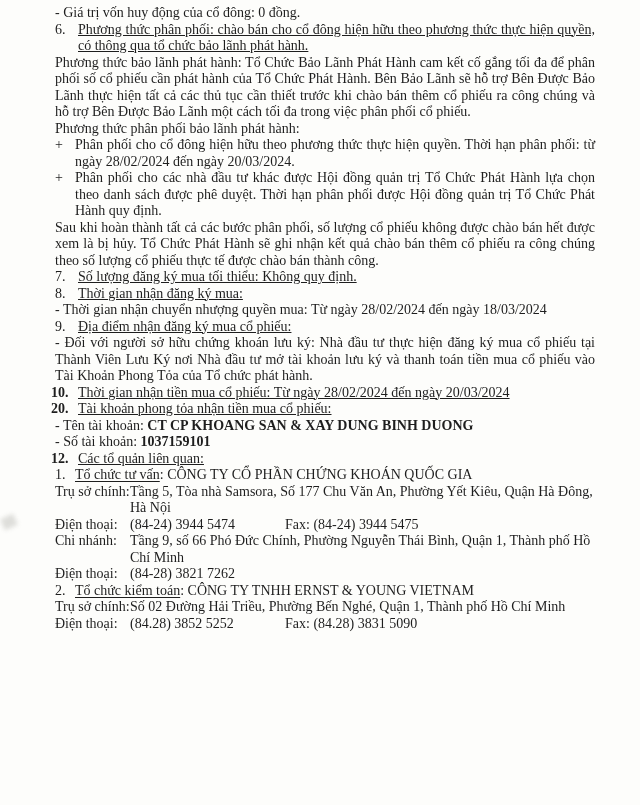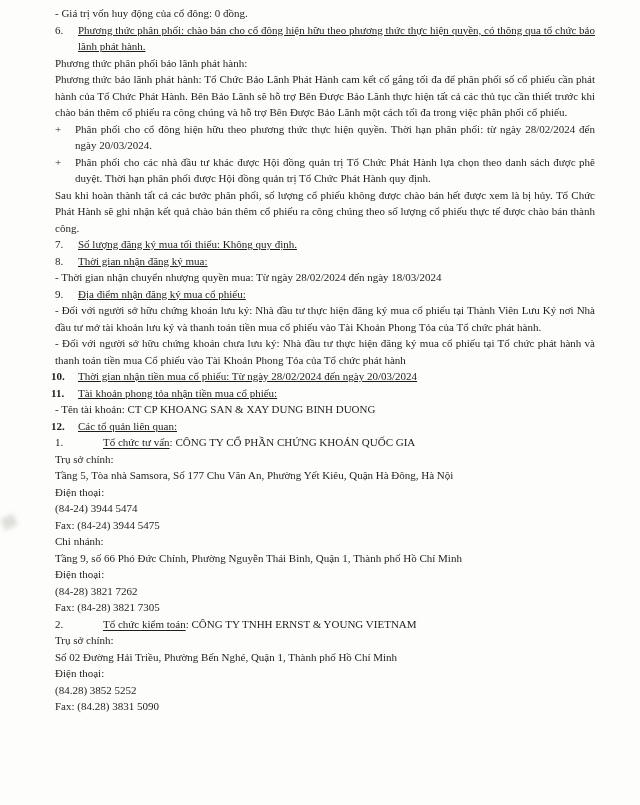--- a/index.html
+++ b/index.html
@@ -9,21 +9,21 @@
   }
   .page {
     position: relative;
     width: 640px;
     height: 805px;
     box-sizing: border-box;
     padding: 5px 45px 0 55px;
     background: #fdfdfb;
     overflow: hidden;
     font-family: "Liberation Serif", "DejaVu Serif", serif;
-    font-size: 11px;
+    font-size: 14px;
     line-height: 16.5px;
     color: #1e1e1e;
   }
   .page p, .page div { margin: 0; }
   .blk { margin-bottom: 5.5px; }
   .jc { text-align: justify; }
 
   
   .item { display: flex; }
   .item .num { width: 23px; flex: 0 0 auto; }
@@ -34,31 +34,31 @@
   .sub { margin-left: 23px; }
 
   
   .bullet { display: flex; margin-left: 30px; }
   .bullet .plus { width: 20px; flex: 0 0 auto; }
   .bullet .ibody { flex: 1 1 auto; min-width: 0; }
 
   
   .org-head { display: flex; margin-left: 10px; }
   .org-head .onum { width: 20px; flex: 0 0 auto; }
-  .org-head .ibody { flex: 1 1 auto; min-width: 0; margin-left: 28px; }
+  .org-head .ibody { flex: 1 1 auto; min-width: 0; }
   .org-head u { text-underline-offset: 2px; }
 
   
-  .row { display: flex; margin-left: 10px; flex-direction: column; }
+  .row { display: flex; margin-left: 10px; }
   .row .rlabel { width: 75px; flex: 0 0 auto; }
   .row .rvalue { flex: 1 1 auto; min-width: 0; }
   .row .rphone { width: 155px; flex: 0 0 auto; }
   .row .rfax { flex: 1 1 auto; min-width: 0; }
 
-  b { font-weight: 400; }
+  b { font-weight: 700; }
 
   
   .smudge {
     position: absolute;
     left: 2px;
     top: 516px;
     width: 14px;
     height: 12px;
     background: #b9b9b4;
     opacity: 0.45;
@@ -72,23 +72,23 @@
 <div class="page">
   <div class="smudge"></div>
 
   <p class="blk sub">- Giá trị vốn huy động của cổ đông: 0 đồng.</p>
 
   <div class="blk item">
     <span class="num">6.</span>
     <div class="ibody jc">Phương thức phân phối: chào bán cho cổ đông hiện hữu theo phương thức thực hiện quyền, có thông qua tổ chức bảo lãnh phát hành.</div>
   </div>
 
+  <p class="blk sub jc">Phương thức bảo lãnh phát hành: Tổ Chức Bảo Lãnh Phát Hành cam kết cố gắng tối đa để phân phối số cổ phiếu cần phát hành của Tổ Chức Phát Hành. Bên Bảo Lãnh sẽ hỗ trợ Bên Được Bảo Lãnh thực hiện tất cả các thủ tục cần thiết trước khi chào bán thêm cổ phiếu ra công chúng và hỗ trợ Bên Được Bảo Lãnh một cách tối đa trong việc phân phối cổ phiếu.</p>
+
   <p class="blk sub">Phương thức phân phối bảo lãnh phát hành:</p>
-
-  <p class="blk sub jc">Phương thức bảo lãnh phát hành: Tổ Chức Bảo Lãnh Phát Hành cam kết cố gắng tối đa để phân phối số cổ phiếu cần phát hành của Tổ Chức Phát Hành. Bên Bảo Lãnh sẽ hỗ trợ Bên Được Bảo Lãnh thực hiện tất cả các thủ tục cần thiết trước khi chào bán thêm cổ phiếu ra công chúng và hỗ trợ Bên Được Bảo Lãnh một cách tối đa trong việc phân phối cổ phiếu.</p>
 
   <div class="blk bullet">
     <span class="plus">+</span>
     <div class="ibody jc">Phân phối cho cổ đông hiện hữu theo phương thức thực hiện quyền. Thời hạn phân phối: từ ngày 28/02/2024 đến ngày 20/03/2024.</div>
   </div>
 
   <div class="blk bullet">
     <span class="plus">+</span>
     <div class="ibody jc">Phân phối cho các nhà đầu tư khác được Hội đồng quản trị Tổ Chức Phát Hành lựa chọn theo danh sách được phê duyệt. Thời hạn phân phối được Hội đồng quản trị Tổ Chức Phát Hành quy định.</div>
   </div>
@@ -106,34 +106,34 @@
   </div>
 
   <p class="blk sub">- Thời gian nhận chuyển nhượng quyền mua: Từ ngày 28/02/2024 đến ngày 18/03/2024</p>
 
   <div class="blk item">
     <span class="num">9.</span>
     <div class="ibody">Địa điểm nhận đăng ký mua cổ phiếu:</div>
   </div>
 
   <p class="blk sub jc">- Đối với người sở hữu chứng khoán lưu ký: Nhà đầu tư thực hiện đăng ký mua cổ phiếu tại Thành Viên Lưu Ký nơi Nhà đầu tư mở tài khoản lưu ký và thanh toán tiền mua cổ phiếu vào Tài Khoản Phong Tỏa của Tổ chức phát hành.</p>
-  <p class="blk sub jc">- Đối với người sở hữu chứng khoán chưa lưu ký: Nhà đầu tư thực hiện đăng ký mua cổ phiếu tại Tổ chức phát hành và thanh toán tiền mua Cổ phiếu vào Tài Khoản Phong Tỏa của Tổ chức phát hành</p>
 
   <div class="blk item wide">
     <span class="num">10.</span>
     <div class="ibody">Thời gian nhận tiền mua cổ phiếu: Từ ngày 28/02/2024 đến ngày 20/03/2024</div>
   </div>
 
   <div class="blk item wide">
-    <span class="num">11.</span>
+    <span class="num">20.</span>
     <div class="ibody">Tài khoản phong tỏa nhận tiền mua cổ phiếu:</div>
   </div>
 
   <p class="blk sub"><span>- Tên tài khoản: </span><b>CT CP KHOANG SAN &amp; XAY DUNG BINH DUONG</b></p>
 
+  <p class="blk sub"><span>- Số tài khoản: </span><b>1037159101</b></p>
 
 
   <div class="blk item wide">
     <span class="num">12.</span>
     <div class="ibody">Các tổ quản liên quan:</div>
   </div>
 
   <div class="blk org-head">
     <span class="onum">1.</span>
     <div class="ibody"><u>Tổ chức tư vấn</u><span>: </span><span>CÔNG TY CỔ PHẦN CHỨNG KHOÁN QUỐC GIA</span></div>
@@ -151,21 +151,20 @@
   </div>
 
   <div class="blk row">
     <span class="rlabel">Chi nhánh:</span>
     <span class="rvalue">Tầng 9, số 66 Phó Đức Chính, Phường Nguyễn Thái Bình, Quận 1, Thành phố Hồ Chí Minh</span>
   </div>
 
   <div class="blk row">
     <span class="rlabel">Điện thoại:</span>
     <span class="rphone">(84-28) 3821 7262</span>
-    <span class="rfax">Fax: (84-28) 3821 7305</span>
   </div>
 
   <div class="blk org-head">
     <span class="onum">2.</span>
     <div class="ibody"><u>Tổ chức kiểm toán</u><span>: </span><span>CÔNG TY TNHH ERNST &amp; YOUNG VIETNAM</span></div>
   </div>
 
   <div class="blk row">
     <span class="rlabel">Trụ sở chính:</span>
     <span class="rvalue">Số 02 Đường Hải Triều, Phường Bến Nghé, Quận 1, Thành phố Hồ Chí Minh</span>

